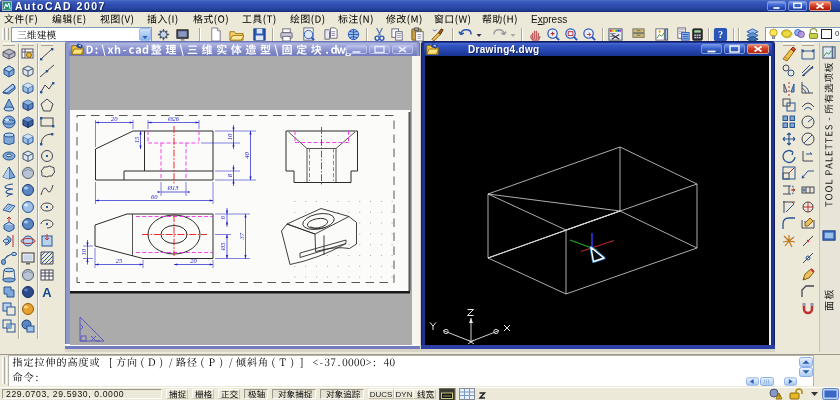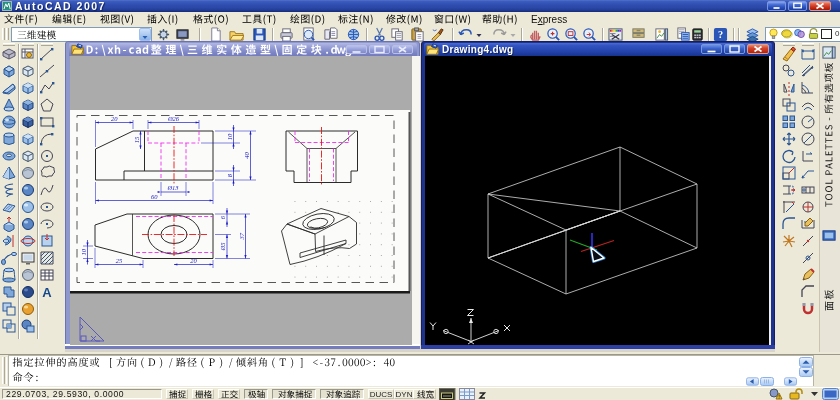--- a/index.html
+++ b/index.html
@@ -750,21 +750,21 @@
 <div class="abs" style="left:421px;top:41px;width:354px;height:308px;background:#1e338e;border:1px solid #141f66;border-radius:3px 3px 0 0"></div>
 <div class="abs" style="left:769px;top:56px;width:2px;height:290px;background:#eee"></div>
 <div class="abs" style="left:421px;top:345px;width:354px;height:3.5px;background:#2b3fa5"></div>
 <div class="abs" style="left:424px;top:43px;width:348px;height:13px;background:linear-gradient(180deg,#4a6cd4 0%,#3354c0 20%,#2848b4 50%,#1e3ca0 80%,#16348c 100%);border-radius:2px 2px 0 0"></div>
 <svg class="abs" style="left:426px;top:43px" width="13" height="13" viewBox="0 0 15 15">
     <path d="M1 3 h5 l1.5 2 h6.5 v8 h-13 z" fill="#f2c23a" stroke="#8a6a10"></path>
     <path d="M1 13 l2.5 -6 h11 l-2.5 6 z" fill="#ffe37a" stroke="#8a6a10"></path>
     <path d="M8 1 l5 2 -1.5 3 -5 -2 z" fill="#3a66c4" stroke="#16348c"></path>
     <path d="M9 2.4 l2.5 1" stroke="#fff"></path>
   </svg>
-<div class="abs" style="left:442px;top:43.5px;color:#fff;font-weight:bold;font-size:10px;letter-spacing:0.3px;text-shadow:1px 1px 0 #10225e">Drawing4.dwg</div>
+<div class="abs" style="left:468px;top:43.5px;color:#fff;font-weight:bold;font-size:10px;letter-spacing:0.3px;text-shadow:1px 1px 0 #10225e">Drawing4.dwg</div>
 <div class="abs" style="left:701px;top:44px;width:21px;height:10px;background:linear-gradient(180deg,#6f92e8 0%,#3a62cc 45%,#24449c 100%);border:1px solid #7a9ae0;border-radius:2px"></div>
 <svg class="abs" style="left:701px;top:44px" width="21" height="10">
     <path d="M6.5 7.5 h8" stroke="#fff" stroke-width="1.7"></path>
   </svg>
 <div class="abs" style="left:724px;top:44px;width:21px;height:10px;background:linear-gradient(180deg,#6f92e8 0%,#3a62cc 45%,#24449c 100%);border:1px solid #7a9ae0;border-radius:2px"></div>
 <svg class="abs" style="left:724px;top:44px" width="21" height="10">
     <rect x="6" y="2" width="9" height="6" fill="none" stroke="#fff" stroke-width="1.4"></rect>
   </svg>
 <div class="abs" style="left:747px;top:44px;width:22px;height:10px;background:linear-gradient(180deg,#ea8a70 0%,#d4442a 40%,#b22210 100%);border:1px solid #d8a090;border-radius:2px"></div>
 <svg class="abs" style="left:747px;top:44px" width="22" height="10">

